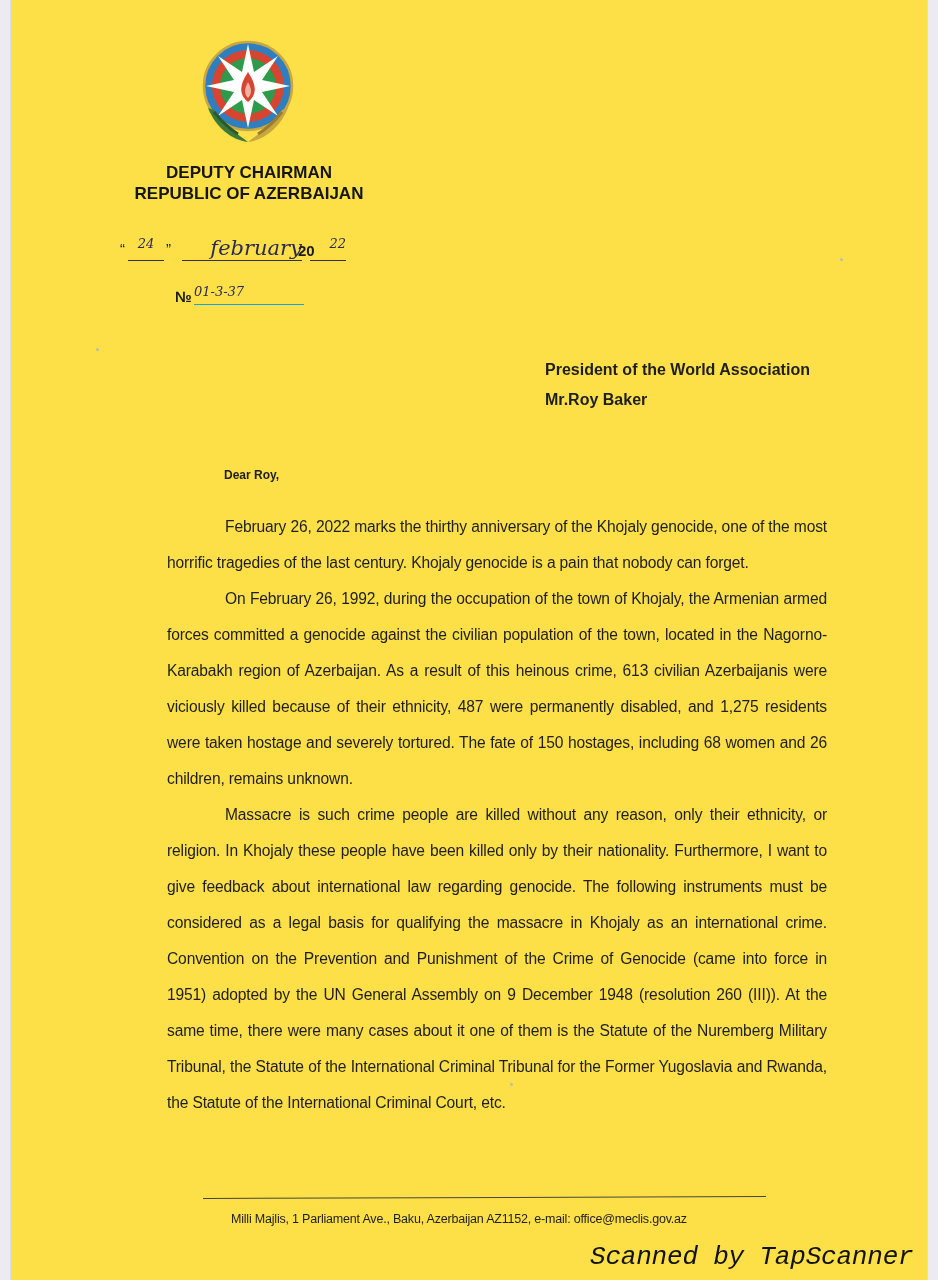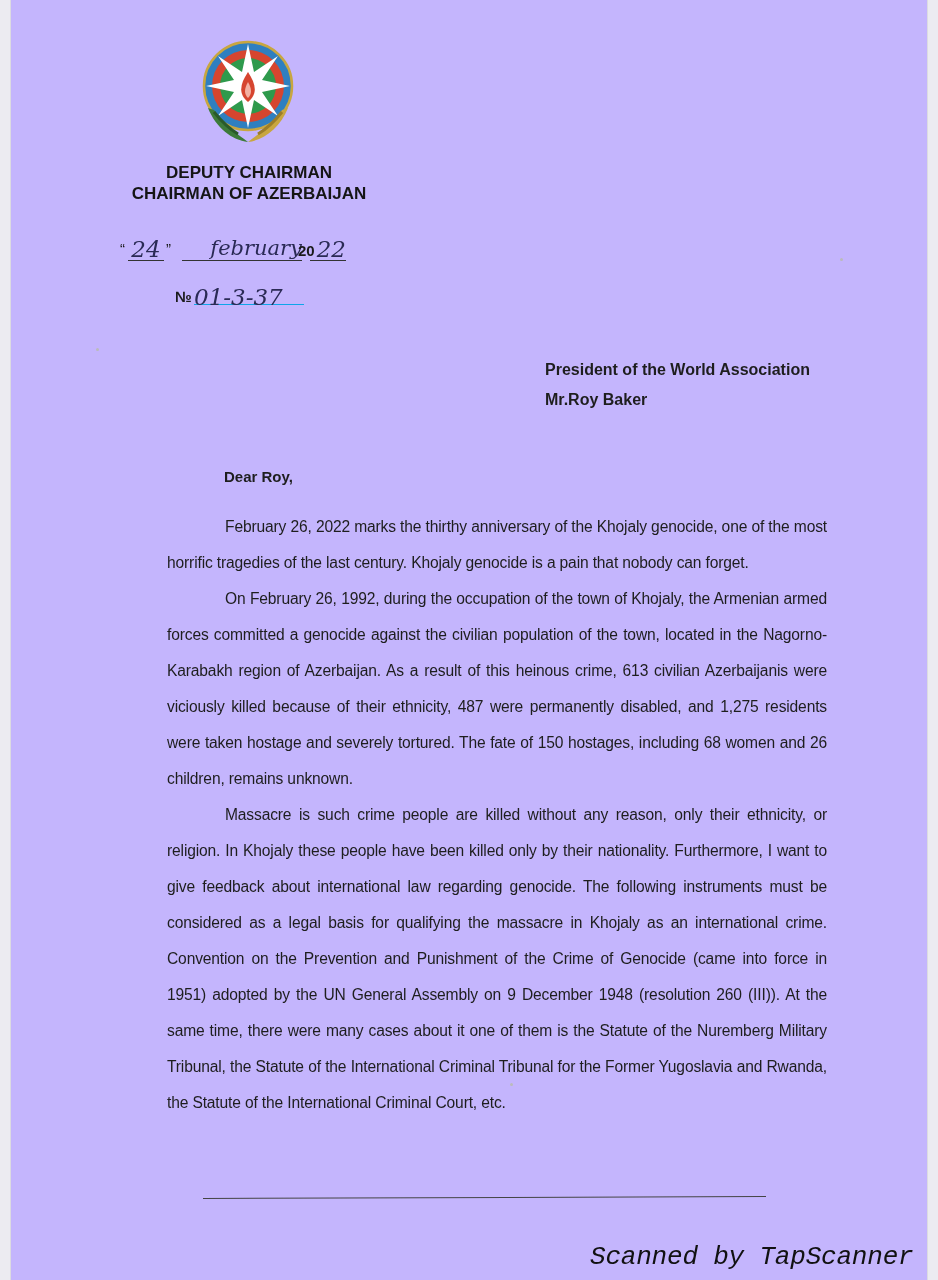--- a/index.html
+++ b/index.html
@@ -4,47 +4,47 @@
 <style>
   html, body { margin: 0; padding: 0; }
   body {
     width: 938px; height: 1280px; overflow: hidden; position: relative;
     background: #ecebf1;
     font-family: "Liberation Sans", sans-serif;
     color: #1c1c1c;
   }
   .page {
     position: absolute; left: 10px; top: 0; width: 918px; height: 1280px;
-    background: #c4b5fd;
+    background: #fde047;
     box-shadow: inset 1px 0 0 #dcdbe2, inset -1px 0 0 #dcdbe2;
   }
   .emblem {
     position: absolute; left: 188px; top: 36px; width: 100px; height: 110px;
   }
   .org {
     position: absolute; left: 108px; top: 162px; width: 262px;
     text-align: center; font-weight: bold; font-size: 17px; line-height: 21px;
     color: #151515;
   }
   .date-line {
     position: absolute; left: 110px; top: 236px; height: 28px;
     font-size: 15px; color: #1a1a1a;
   }
   .hand {
     font-family: "DejaVu Serif", serif; font-style: italic; color: #2a2a55;
-    font-size: 23px;
+    font-size: 13px;
   }
   .date-line .seg { position: absolute; top: 0; border-bottom: 1px solid #333; height: 24px; }
   .num-line { position: absolute; left: 165px; top: 284px; height: 24px; font-size: 15px; }
   .recipient {
     position: absolute; left: 535px; top: 355px; width: 300px;
     font-weight: bold; font-size: 16px; line-height: 30px; color: #1e1e1e;
   }
   .salutation {
-    position: absolute; left: 214px; top: 468px; font-weight: bold; font-size: 15px; color: #1e1e1e;
+    position: absolute; left: 214px; top: 468px; font-weight: bold; font-size: 12px; color: #1e1e1e;
   }
   .body-text {
     position: absolute; left: 157px; top: 509px; width: 660px;
     font-size: 15.6px; line-height: 36px; text-align: justify; color: #1e1e1e;
     letter-spacing: -0.15px;
   }
   .body-text p { margin: 0; text-indent: 58px; }
   .footer-rule {
     position: absolute; left: 193px; top: 1197px; width: 563px; height: 0;
     border-top: 1.5px solid #444; transform: rotate(-0.2deg);
@@ -74,21 +74,21 @@
     <path d="M50 36 C42 48, 40 58, 50 66 C60 58, 58 48, 50 36 Z" fill="#d6452f"></path>
     <path d="M50 46 C46 53, 46 58, 50 62 C54 58, 54 53, 50 46 Z" fill="#f3b0a2"></path>
     <path d="M10 72 C18 92, 34 104, 50 106 C40 98, 26 90, 16 74 Z" fill="#3d7a3a"></path>
     <path d="M90 72 C82 92, 66 104, 50 106 C60 98, 74 90, 84 74 Z" fill="#c8a640"></path>
     <path d="M16 76 C24 86, 30 92, 40 98" stroke="#2a5a2a" stroke-width="3" fill="none"></path>
     <path d="M84 76 C76 86, 70 92, 60 98" stroke="#9c7d28" stroke-width="3" fill="none"></path>
   </svg>
 
   <div class="org">
     <div>DEPUTY CHAIRMAN</div>
-    <div>CHAIRMAN OF AZERBAIJAN</div>
+    <div>REPUBLIC OF AZERBAIJAN</div>
   </div>
 
   <div class="date-line">
     <span style="position:absolute;left:0;top:4px;">“</span>
     <span class="seg hand" style="left:8px;width:36px;text-align:center;">24</span>
     <span style="position:absolute;left:46px;top:4px;">”</span>
     <span class="seg hand" style="left:62px;width:120px;text-align:right;font-size:21px;">february</span>
     <span style="position:absolute;left:178px;top:6px;font-weight:bold;">20</span>
     <span class="seg hand" style="left:190px;width:36px;text-align:right;">22</span>
   </div>
@@ -105,19 +105,20 @@
 
   <div class="salutation">Dear Roy,</div>
 
   <div class="body-text">
     <p>February 26, 2022 marks the thirthy anniversary of the Khojaly genocide, one of the most horrific tragedies of the last century. Khojaly genocide is a pain that nobody can forget.</p>
     <p>On February 26, 1992, during the occupation of the town of Khojaly, the Armenian armed forces committed a genocide against the civilian population of the town, located in the Nagorno-Karabakh region of Azerbaijan. As a result of this heinous crime, 613 civilian Azerbaijanis were viciously killed because of their ethnicity, 487 were permanently disabled, and 1,275 residents were taken hostage and severely tortured. The fate of 150 hostages, including 68 women and 26 children, remains unknown.</p>
     <p>Massacre is such crime people are killed without any reason, only their ethnicity, or religion. In Khojaly these people have been killed only by their nationality. Furthermore, I want to give feedback about international law regarding genocide. The following instruments must be considered as a legal basis for qualifying the massacre in Khojaly as an international crime.  Convention on the Prevention and Punishment of the Crime of Genocide (came into force in 1951) adopted by the UN General Assembly on 9 December 1948 (resolution 260 (III)). At the same time, there were many cases about it one of them is the Statute of the Nuremberg Military Tribunal, the Statute of the International Criminal Tribunal for the Former Yugoslavia and Rwanda, the Statute of the International Criminal Court, etc.</p>
   </div>
 
   <div class="footer-rule"></div>
+  <div class="footer-text">Milli Majlis, 1 Parliament Ave., Baku, Azerbaijan AZ1152, e-mail: office@meclis.gov.az</div>
 
   <span class="speck" style="left:86px;top:348px;"></span>
   <span class="speck" style="left:830px;top:258px;"></span>
   <span class="speck" style="left:500px;top:1083px;"></span>
 </div>
 
 <div class="watermark">Scanned by TapScanner</div>
 
 </body></html>

